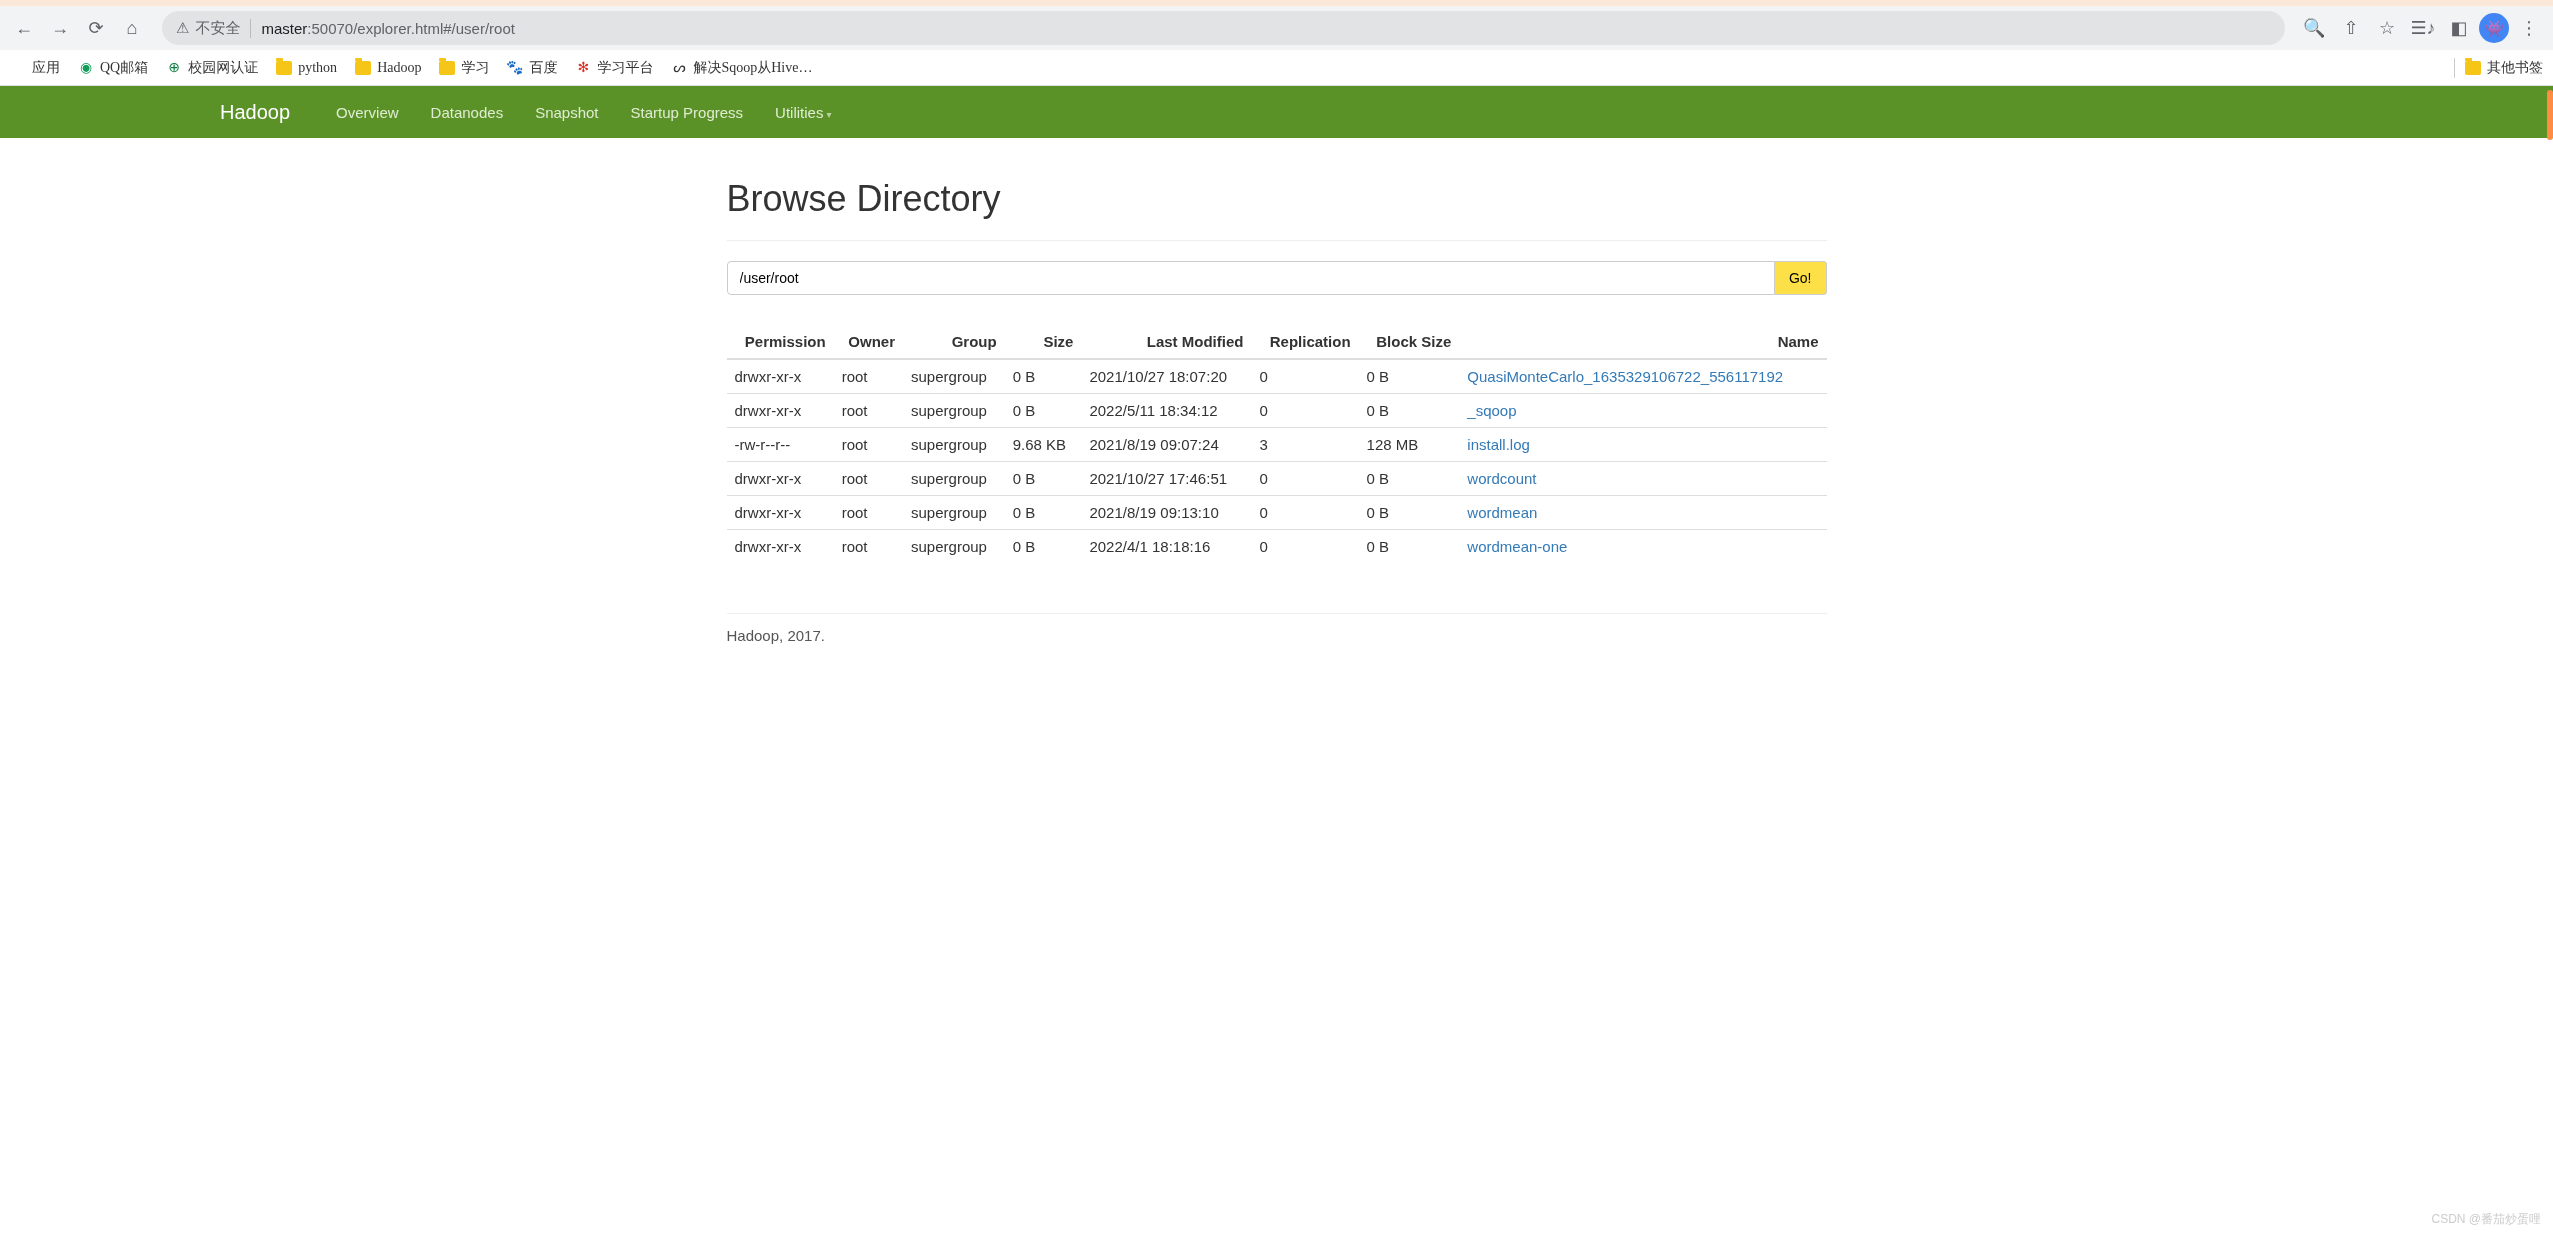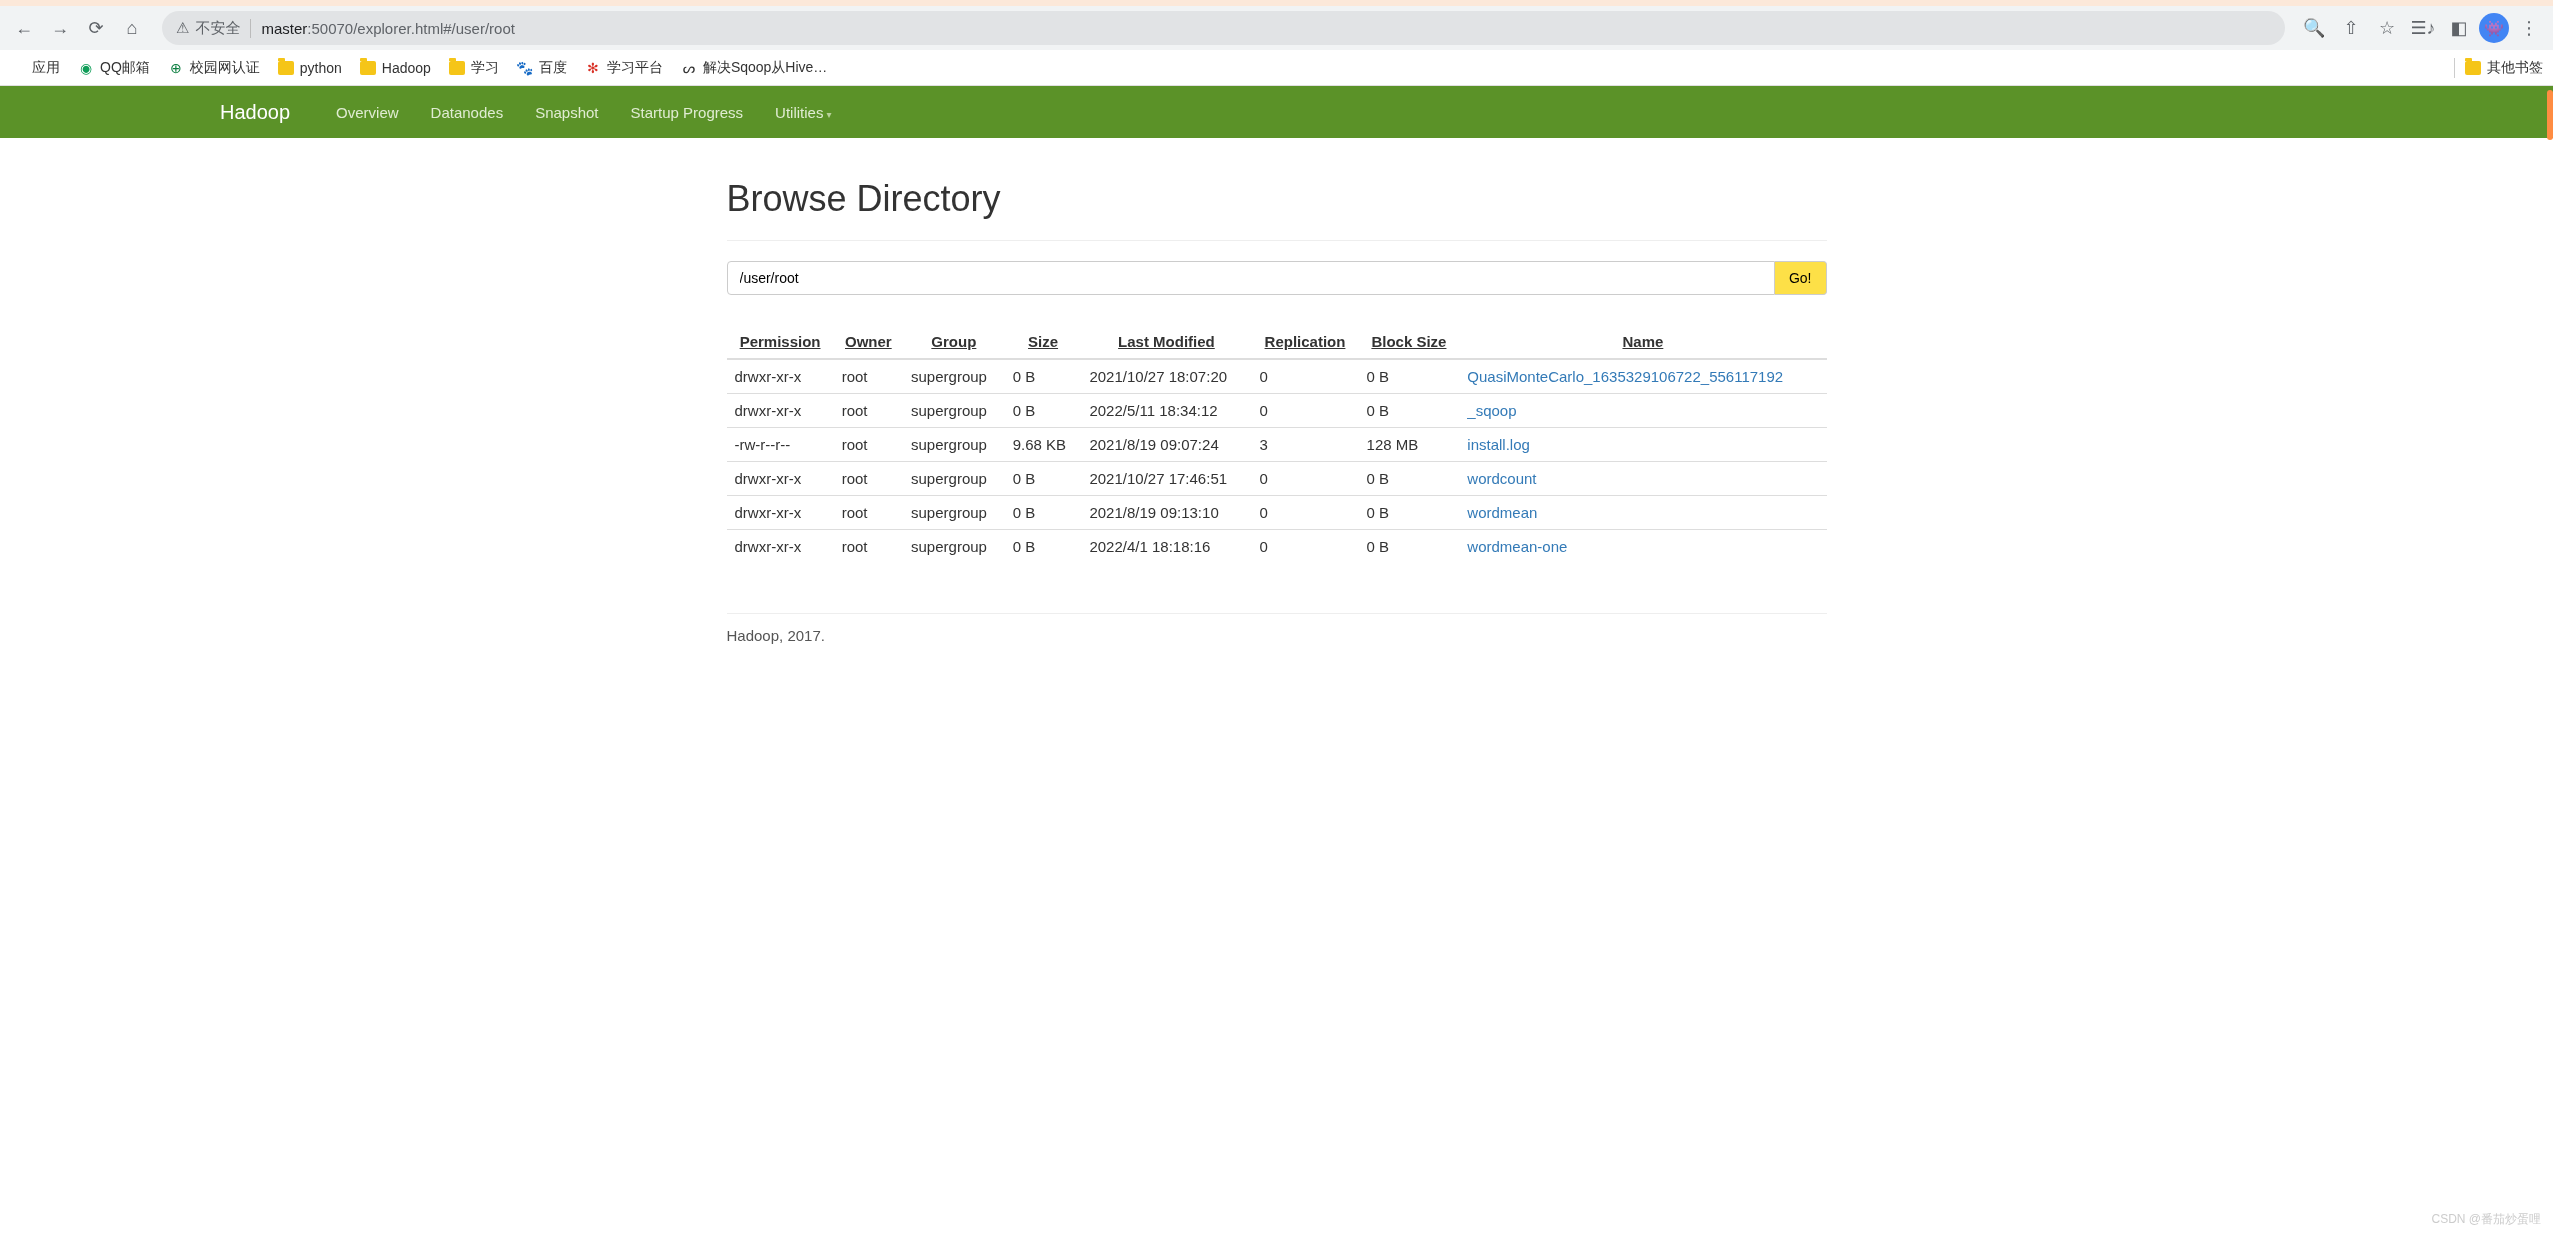--- a/index.html
+++ b/index.html
@@ -12,21 +12,21 @@
 .address-bar { flex: 1; height: 34px; background: #e1e3e5; border-radius: 17px; display: flex; align-items: center; padding: 0 14px; margin: 0 10px; color: #5f6368; font-size: 15px; }
 .addr-warn { display: flex; align-items: center; gap: 6px; padding-right: 10px; border-right: 1px solid #bbb; margin-right: 10px; }
 .addr-url { color: #202124; }
 .addr-url .host { font-weight: 500; }
 .addr-url .path { color: #5f6368; }
 .chrome-icon { width: 32px; height: 32px; display: flex; align-items: center; justify-content: center; color: #5f6368; font-size: 18px; cursor: pointer; }
 .avatar { width: 30px; height: 30px; border-radius: 50%; background: #4285f4; display: flex; align-items: center; justify-content: center; font-size: 16px; }
 
 
 .bookmarks-bar { display: flex; align-items: center; height: 36px; padding: 0 10px; background: #fff; border-bottom: 1px solid #e0e0e0; gap: 18px; font-size: 14px; color: #333; }
-.bookmark-item { display: flex; align-items: center; gap: 6px; cursor: pointer; white-space: nowrap; }
+.bookmark-item { display: flex; align-items: center; gap: 6px; cursor: pointer; white-space: nowrap; font-family: Liberation Serif, serif; }
 .bm-icon { width: 16px; height: 16px; display: inline-flex; align-items: center; justify-content: center; }
 .folder-icon { width: 16px; height: 14px; background: #f5c518; border-radius: 2px; position: relative; }
 .folder-icon::before { content: ""; position: absolute; top: -3px; left: 0; width: 7px; height: 3px; background: #f5c518; border-radius: 1px 1px 0 0; }
 .apps-icon { display: grid; grid-template-columns: repeat(3, 4px); grid-template-rows: repeat(3, 4px); gap: 1px; }
 .apps-icon span:nth-child(1){background:#ea4335}.apps-icon span:nth-child(2){background:#fbbc04}.apps-icon span:nth-child(3){background:#34a853}
 .apps-icon span:nth-child(4){background:#4285f4}.apps-icon span:nth-child(5){background:#ea4335}.apps-icon span:nth-child(6){background:#fbbc04}
 .apps-icon span:nth-child(7){background:#34a853}.apps-icon span:nth-child(8){background:#4285f4}.apps-icon span:nth-child(9){background:#ea4335}
 .bookmarks-right { margin-left: auto; display: flex; align-items: center; gap: 10px; }
 .bm-divider { width: 1px; height: 20px; background: #ccc; }
 
@@ -38,21 +38,21 @@
 
 
 .container { max-width: 1130px; margin: 0 auto; padding: 0 15px; }
 .page-title { font-size: 36px; font-weight: 400; color: #333; margin: 40px 0 20px; }
 hr.divider { border: none; border-top: 1px solid #eee; margin: 20px 0; }
 .path-row { display: flex; margin-bottom: 30px; }
 .path-input { flex: 1; height: 34px; padding: 6px 12px; border: 1px solid #ccc; border-radius: 4px 0 0 4px; font-size: 14px; outline: none; }
 .go-btn { height: 34px; padding: 0 14px; border: 1px solid #ccc; border-left: none; background: #fde047; border-radius: 0 4px 4px 0; font-size: 14px; cursor: pointer; }
 
 table { width: 100%; border-collapse: collapse; font-size: 15px; }
-th { text-align: center; font-weight: 700; padding: 8px; border-bottom: 2px solid #ddd; color: #333; text-decoration: underline; }
+th { text-align: right; font-weight: 700; padding: 8px; border-bottom: 2px solid #ddd; color: #333; }
 td { padding: 8px; border-top: 1px solid #ddd; color: #333; }
 td a { color: #337ab7; text-decoration: none; }
 
 .footer { margin-top: 50px; padding-top: 13px; border-top: 1px solid #eee; color: #555; font-size: 15px; }
 .watermark { position: fixed; bottom: 8px; right: 12px; font-size: 12px; color: #ccc; text-align: right; }
 .scroll-indicator { position: fixed; right: 0; top: 90px; width: 6px; height: 50px; background: #ff8c42; border-radius: 3px; }
 </style>
 </head>
 <body>
 

